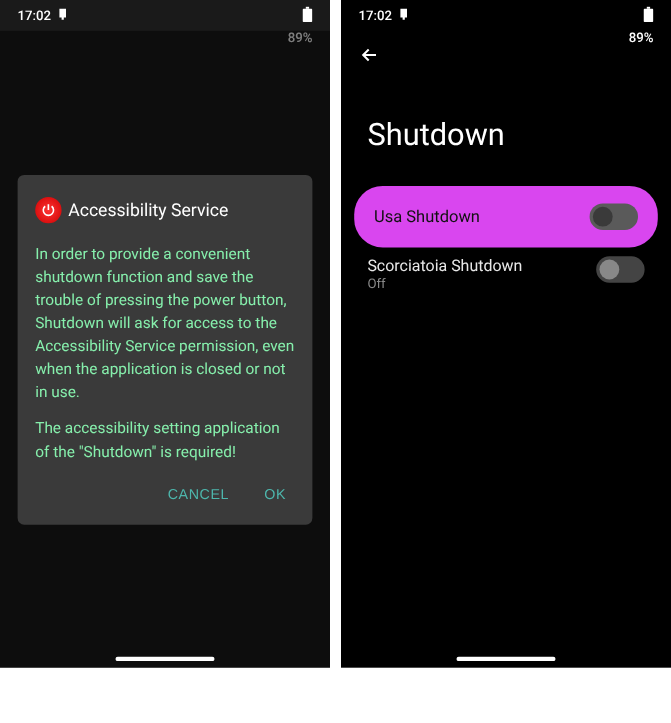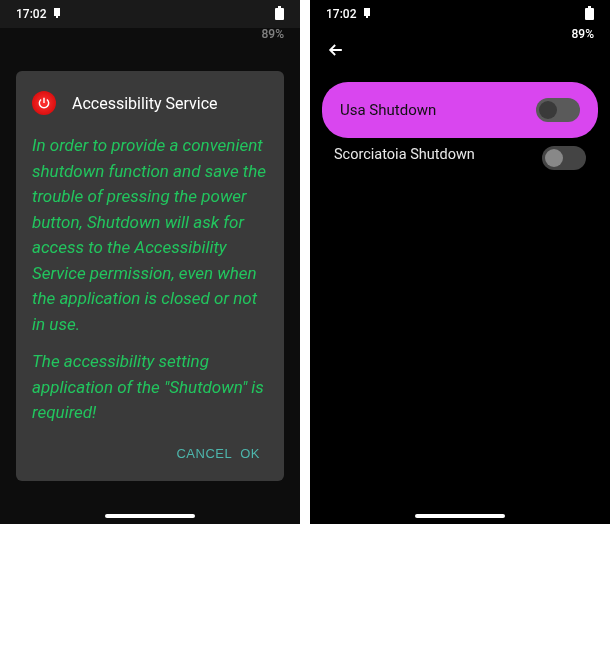--- a/index.html
+++ b/index.html
@@ -7,21 +7,21 @@
       margin: 0;
       padding: 0;
       font-family: -apple-system, BlinkMacSystemFont, "Segoe UI", Roboto, sans-serif;
       background: #fff;
       width: 610px;
       height: 657px;
       display: flex;
     }
     .phone {
       width: 300px;
-      height: 524px;
+      height: 607px;
       background: #000;
       position: relative;
       overflow: hidden;
     }
     .phone-left { background: #1a1a1a; }
     .statusbar {
       height: 28px;
       display: flex;
       align-items: center;
       justify-content: space-between;
@@ -48,49 +48,49 @@
     .dialog {
       background: #3a3a3a;
       border-radius: 6px;
       padding: 20px 16px 12px;
       width: 100%;
       max-width: 268px;
     }
     .dialog-title-row {
       display: flex;
       align-items: center;
-      gap: 16px;
+      gap: 6px;
       margin-bottom: 18px;
     }
     .power-icon {
       width: 24px;
       height: 24px;
       border-radius: 50%;
       background: radial-gradient(circle, #ff3333 0%, #cc0000 100%);
       display: flex;
       align-items: center;
       justify-content: center;
       color: #fff;
     }
     .power-icon svg { width: 14px; height: 14px; }
     .dialog-title {
       color: #fff;
       font-size: 16px;
       font-weight: 400;
     }
     .dialog-body {
-      color: #22c55e;
-      font-size: 17px;
+      color: #86efac;
+      font-size: 14px;
       line-height: 1.5;
-      font-style: italic;
     }
     .dialog-body p { margin: 0 0 12px 0; }
     .dialog-actions {
       display: flex;
       justify-content: flex-end;
+      gap: 24px;
       margin-top: 12px;
       padding-right: 4px;
     }
     .dialog-button {
       background: none;
       border: none;
       color: #4db6ac;
       font-size: 13px;
       font-weight: 500;
       letter-spacing: 0.5px;
@@ -269,32 +269,34 @@
   </div>
 
   <div class="back-row">
     <span>
       <svg width="20" height="20" viewBox="0 0 24 24" fill="none" stroke="#fff" stroke-width="2.2">
           <path d="M19 12H5M11 18l-6-6 6-6"></path>
         </svg>
     </span>
   </div>
 
+  <h1 class="page-title">Shutdown</h1>
 
   <div class="main-toggle-card">
     <span class="main-toggle-label">Usa Shutdown</span>
     <div class="switch switch-dark">
       <div class="switch-thumb"></div>
     </div>
   </div>
 
 
   <div class="setting-row">
     <div class="setting-text">
       <div class="setting-title">Scorciatoia Shutdown</div>
+      <div class="setting-sub">Off</div>
     </div>
     <div class="switch switch-off-gray">
       <div class="switch-thumb"></div>
     </div>
   </div>
 
   <div class="navbar"></div>
 </div>
 
 </body></html>

